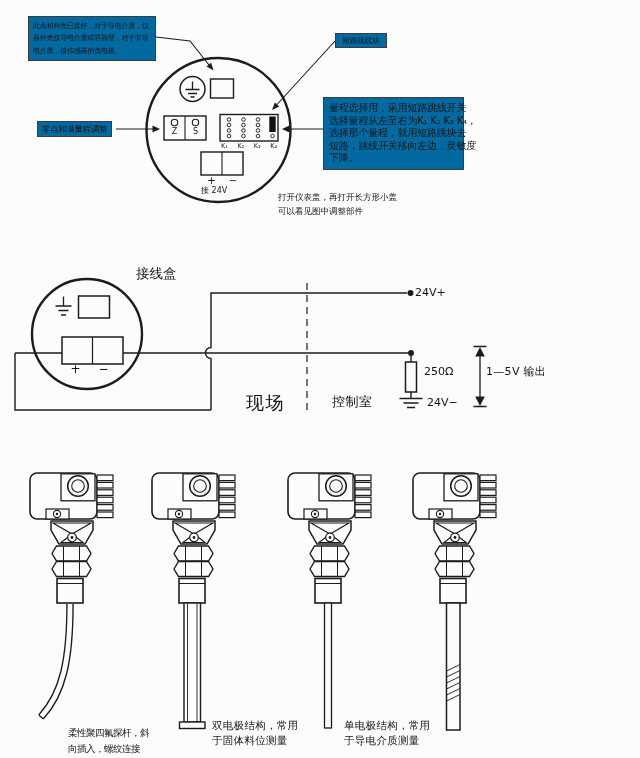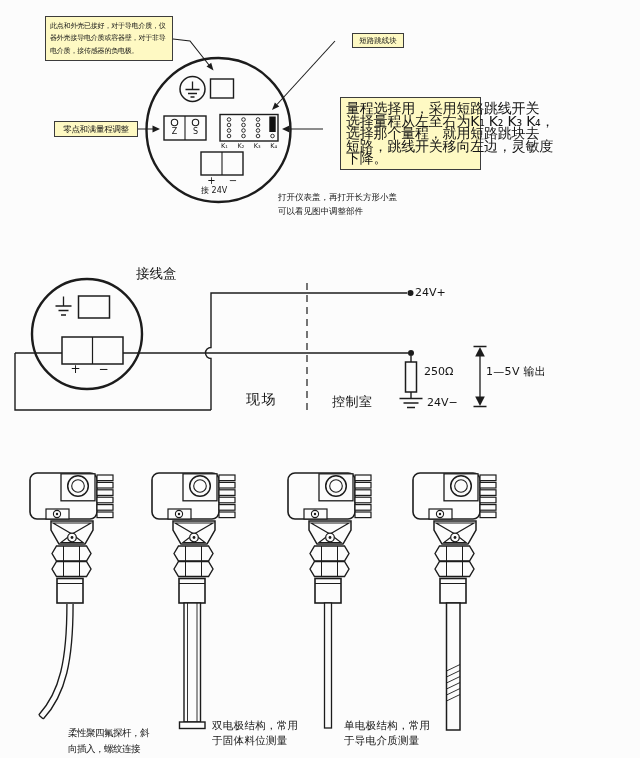--- a/index.html
+++ b/index.html
@@ -4,32 +4,32 @@
 <style>
   html,body { margin:0; padding:0; background:#e8e8e8; }
   .page {
     position:relative; width:640px; height:758px; margin:0 auto;
     background:#fcfcfc; overflow:hidden;
     font-family:"DejaVu Sans","Liberation Sans",sans-serif;
     color:#141414;
   }
   svg.art { position:absolute; left:0; top:0; }
   .t { position:absolute; white-space:nowrap; color:#141414; }
-  .boxed { border:1.2px solid #3c3c3c; background:#fef9c3; box-sizing:border-box;margin-left:17px; }
+  .boxed { border:1.2px solid #3c3c3c; background:#0369a1; box-sizing:border-box; }
 
   
   .box-ground-note { left:28px; top:16px; width:128px; padding:3px 4px;
     font-size:7px; line-height:12.4px; letter-spacing:-0.2px; }
   .box-ground-note div { white-space:nowrap; }
   .box-jumper-label { left:335px; top:33px; width:52px; height:15px;
     font-size:7.5px; line-height:13px; text-align:center; }
-  .box-zero-label { left:37px; top:121px; width:84px; height:16px;
+  .box-zero-label { left:37px; top:121px; width:75px; height:16px;
     font-size:8.5px; line-height:14px; text-align:center; letter-spacing:-0.3px; }
   .box-range-note { left:323px; top:97px; width:141px; padding:4px 5px;
-    font-size:14px; line-height:12.6px; letter-spacing:-0.2px; }
+    font-size:10px; line-height:12.6px; letter-spacing:-0.2px; }
   .box-range-note div { white-space:nowrap; }
   .open-cover { left:278px; top:190px; font-size:8.5px; line-height:14px; }
 
   
   .zs-z { left:167px; top:127px; width:15px; text-align:center; font-size:8px; }
   .zs-s { left:188px; top:127px; width:15px; text-align:center; font-size:8px; }
   .k-row { left:220px; top:141.5px; width:58px; display:flex;
     justify-content:space-between; padding:0 1px; box-sizing:border-box;
     font-size:6.5px; }
   .plus-top  { left:204px;   top:175px; width:15px; text-align:center; font-size:10px; }
@@ -37,21 +37,21 @@
   .label-24v { left:201px; top:185px; width:42px; font-size:8px; }
 
   
   .jbox-label { left:136px; top:265px; font-size:13.5px; }
   .plus-mid  { left:68px; top:362px; width:15px; text-align:center; font-size:12px; }
   .minus-mid { left:96px; top:362px; width:15px; text-align:center; font-size:12px; }
   .supply-plus  { left:415px; top:286px; font-size:11px; }
   .resistor-lbl { left:424px; top:365px; font-size:11px; }
   .supply-minus { left:427px; top:396px; font-size:11px; }
   .output-lbl   { left:486px; top:364px; font-size:11px; letter-spacing:0.3px; }
-  .zone-field   { left:246px; top:391px; font-size:14px; letter-spacing:1.5px; }
+  .zone-field   { left:246px; top:391px; font-size:18px; letter-spacing:1.5px; }
   .zone-control { left:332px; top:393px; font-size:13px; letter-spacing:0.5px; }
 
   
   .cap { font-size:10.5px; line-height:15px; letter-spacing:0.3px; }
   .cap-1 { left:68px;  top:725px; font-size:9.5px; line-height:16px; letter-spacing:-0.5px; }
   .cap-2 { left:212px; top:718px; }
   .cap-3 { left:344px; top:718px; }
   .cap-4 { left:476px; top:683px; line-height:19px; }
   .cap div { white-space:nowrap; }
   .cap-1 div { white-space:nowrap; }

